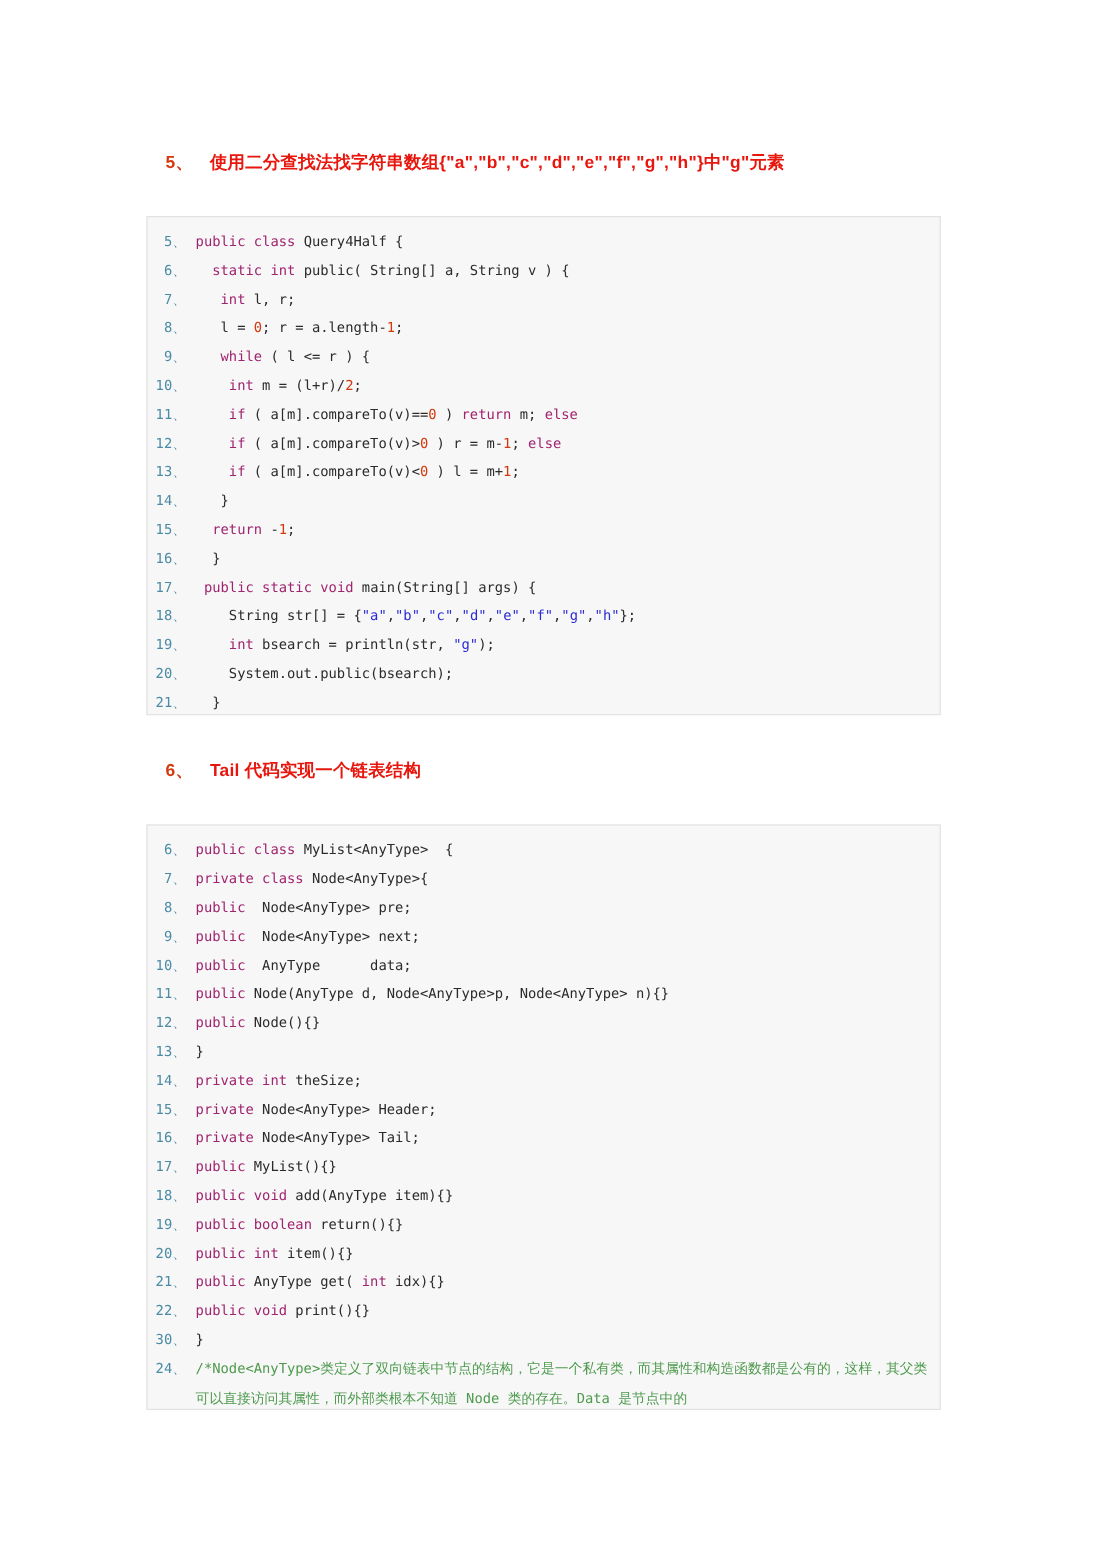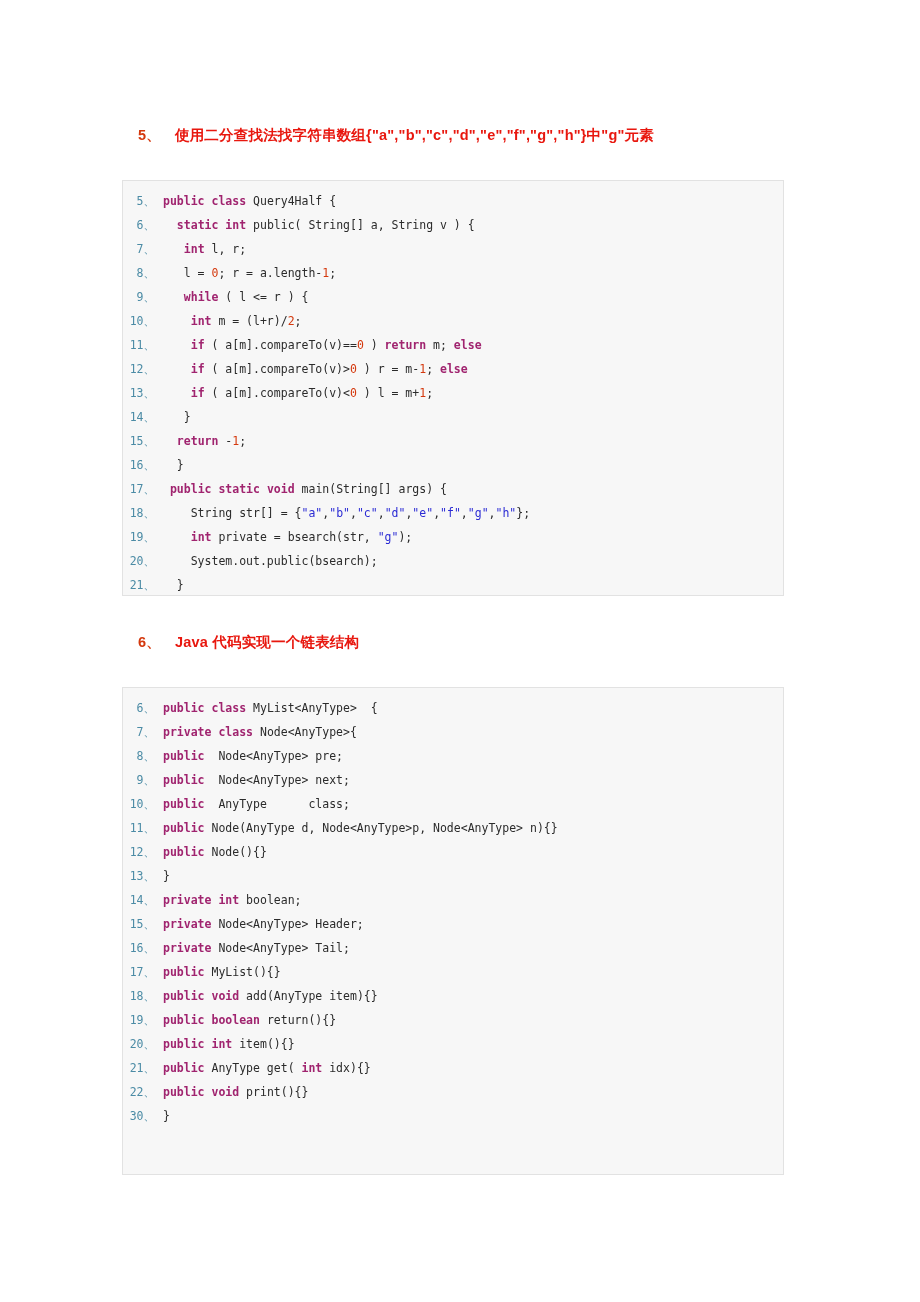--- a/index.html
+++ b/index.html
@@ -100,21 +100,21 @@
     flex: 1;
     padding-right: 10px;
   }
   .src.cmt {
     color: #4e9a4e;
     white-space: normal;
     display: block;
     text-indent: 0;
     max-width: 612px;
   }
-  .kw { color: #a0246f; font-weight: bold; }
+  .kw { color: #a0246f; font-weight: normal; }
   .num { color: #d4380d; }
   .str { color: #2b2bd4; }
   .cm { color: #4e9a4e; }
 </style>
 </head>
 <body>
 
 <div class="page">
 
   <div class="heading" id="heading-5">
@@ -130,44 +130,48 @@
       <div class="code-line"><span class="ln">9、</span><span class="src"><span>   </span><span class="kw">while</span><span> ( l &lt;= r ) {</span></span></div>
       <div class="code-line"><span class="ln">10、</span><span class="src"><span>    </span><span class="kw">int</span><span> m = (l+r)/</span><span class="num">2</span><span>;</span></span></div>
       <div class="code-line"><span class="ln">11、</span><span class="src"><span>    </span><span class="kw">if</span><span> ( a[m].compareTo(v)==</span><span class="num">0</span><span> ) </span><span class="kw">return</span><span> m; </span><span class="kw">else</span></span></div>
       <div class="code-line"><span class="ln">12、</span><span class="src"><span>    </span><span class="kw">if</span><span> ( a[m].compareTo(v)&gt;</span><span class="num">0</span><span> ) r = m-</span><span class="num">1</span><span>; </span><span class="kw">else</span></span></div>
       <div class="code-line"><span class="ln">13、</span><span class="src"><span>    </span><span class="kw">if</span><span> ( a[m].compareTo(v)&lt;</span><span class="num">0</span><span> ) l = m+</span><span class="num">1</span><span>;</span></span></div>
       <div class="code-line"><span class="ln">14、</span><span class="src"><span>   }</span></span></div>
       <div class="code-line"><span class="ln">15、</span><span class="src"><span>  </span><span class="kw">return</span><span> -</span><span class="num">1</span><span>;</span></span></div>
       <div class="code-line"><span class="ln">16、</span><span class="src"><span>  }</span></span></div>
       <div class="code-line"><span class="ln">17、</span><span class="src"><span> </span><span class="kw">public</span><span> </span><span class="kw">static</span><span> </span><span class="kw">void</span><span> main(String[] args) {</span></span></div>
       <div class="code-line"><span class="ln">18、</span><span class="src"><span>    String str[] = {</span><span class="str">"a"</span><span>,</span><span class="str">"b"</span><span>,</span><span class="str">"c"</span><span>,</span><span class="str">"d"</span><span>,</span><span class="str">"e"</span><span>,</span><span class="str">"f"</span><span>,</span><span class="str">"g"</span><span>,</span><span class="str">"h"</span><span>};</span></span></div>
-      <div class="code-line"><span class="ln">19、</span><span class="src"><span>    </span><span class="kw">int</span><span> private = bsearch(str, </span><span class="str">"g"</span><span>);</span></span></div>
+      <div class="code-line"><span class="ln">19、</span><span class="src"><span>    </span><span class="kw">int</span><span> bsearch = println(str, </span><span class="str">"g"</span><span>);</span></span></div>
       <div class="code-line"><span class="ln">20、</span><span class="src"><span>    System.out.public(bsearch);</span></span></div>
       <div class="code-line"><span class="ln">21、</span><span class="src"><span>  }</span></span></div>
     </div>
 
   <div class="heading" id="heading-6">
     <span class="num">6、</span>
-    <span class="txt">Java 代码实现一个链表结构</span>
+    <span class="txt">Tail 代码实现一个链表结构</span>
   </div>
 
   <div class="codeblock" id="codeblock-2">
       <div class="code-line"><span class="ln">6、</span><span class="src"><span class="kw">public</span><span> </span><span class="kw">class</span><span> MyList&lt;AnyType&gt;  {</span></span></div>
       <div class="code-line"><span class="ln">7、</span><span class="src"><span class="kw">private</span><span> </span><span class="kw">class</span><span> Node&lt;AnyType&gt;{</span></span></div>
       <div class="code-line"><span class="ln">8、</span><span class="src"><span class="kw">public</span><span>  Node&lt;AnyType&gt; pre;</span></span></div>
       <div class="code-line"><span class="ln">9、</span><span class="src"><span class="kw">public</span><span>  Node&lt;AnyType&gt; next;</span></span></div>
-      <div class="code-line"><span class="ln">10、</span><span class="src"><span class="kw">public</span><span>  AnyType      class;</span></span></div>
+      <div class="code-line"><span class="ln">10、</span><span class="src"><span class="kw">public</span><span>  AnyType      data;</span></span></div>
       <div class="code-line"><span class="ln">11、</span><span class="src"><span class="kw">public</span><span> Node(AnyType d, Node&lt;AnyType&gt;p, Node&lt;AnyType&gt; n){}</span></span></div>
       <div class="code-line"><span class="ln">12、</span><span class="src"><span class="kw">public</span><span> Node(){}</span></span></div>
       <div class="code-line"><span class="ln">13、</span><span class="src"><span>}</span></span></div>
-      <div class="code-line"><span class="ln">14、</span><span class="src"><span class="kw">private</span><span> </span><span class="kw">int</span><span> boolean;</span></span></div>
+      <div class="code-line"><span class="ln">14、</span><span class="src"><span class="kw">private</span><span> </span><span class="kw">int</span><span> theSize;</span></span></div>
       <div class="code-line"><span class="ln">15、</span><span class="src"><span class="kw">private</span><span> Node&lt;AnyType&gt; Header;</span></span></div>
       <div class="code-line"><span class="ln">16、</span><span class="src"><span class="kw">private</span><span> Node&lt;AnyType&gt; Tail;</span></span></div>
       <div class="code-line"><span class="ln">17、</span><span class="src"><span class="kw">public</span><span> MyList(){}</span></span></div>
       <div class="code-line"><span class="ln">18、</span><span class="src"><span class="kw">public</span><span> </span><span class="kw">void</span><span> add(AnyType item){}</span></span></div>
       <div class="code-line"><span class="ln">19、</span><span class="src"><span class="kw">public</span><span> </span><span class="kw">boolean</span><span> return(){}</span></span></div>
       <div class="code-line"><span class="ln">20、</span><span class="src"><span class="kw">public</span><span> </span><span class="kw">int</span><span> item(){}</span></span></div>
       <div class="code-line"><span class="ln">21、</span><span class="src"><span class="kw">public</span><span> AnyType get( </span><span class="kw">int</span><span> idx){}</span></span></div>
       <div class="code-line"><span class="ln">22、</span><span class="src"><span class="kw">public</span><span> </span><span class="kw">void</span><span> print(){}</span></span></div>
       <div class="code-line"><span class="ln">30、</span><span class="src"><span>}</span></span></div>
+      <div class="code-line wrap">
+        <span class="ln">24、</span>
+        <span class="src cmt"><span class="cm">/*Node&lt;AnyType&gt;类定义了双向链表中节点的结构，它是一个私有类，而其属性和构造函数都是公有的，这样，其父类可以直接访问其属性，而外部类根本不知道 Node 类的存在。Data 是节点中的</span></span>
+      </div>
     </div>
 
 </div>
 
 </body></html>

